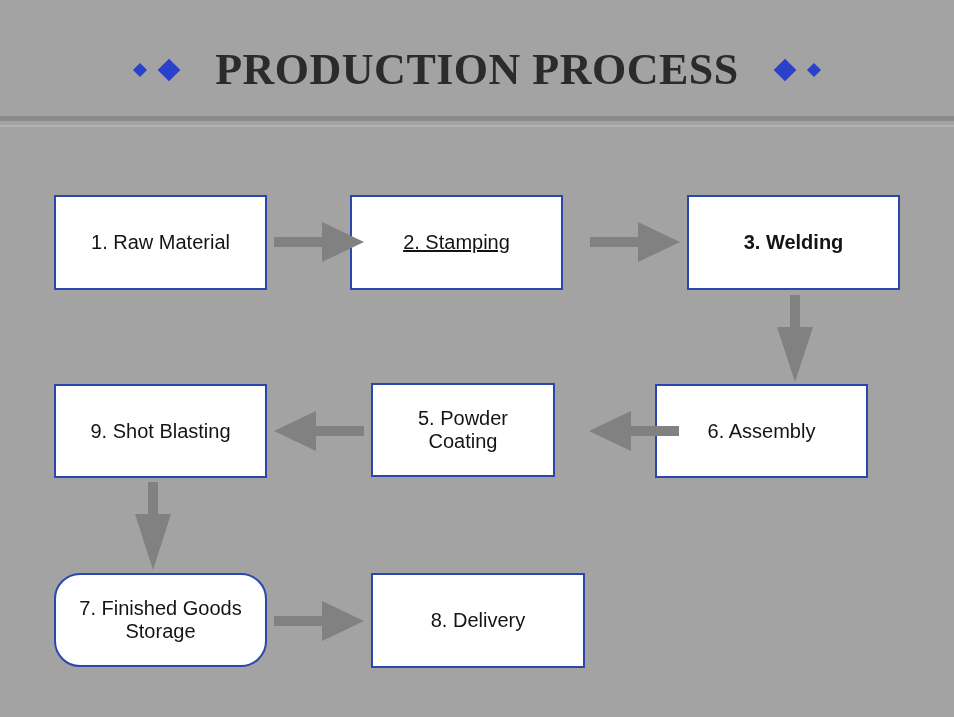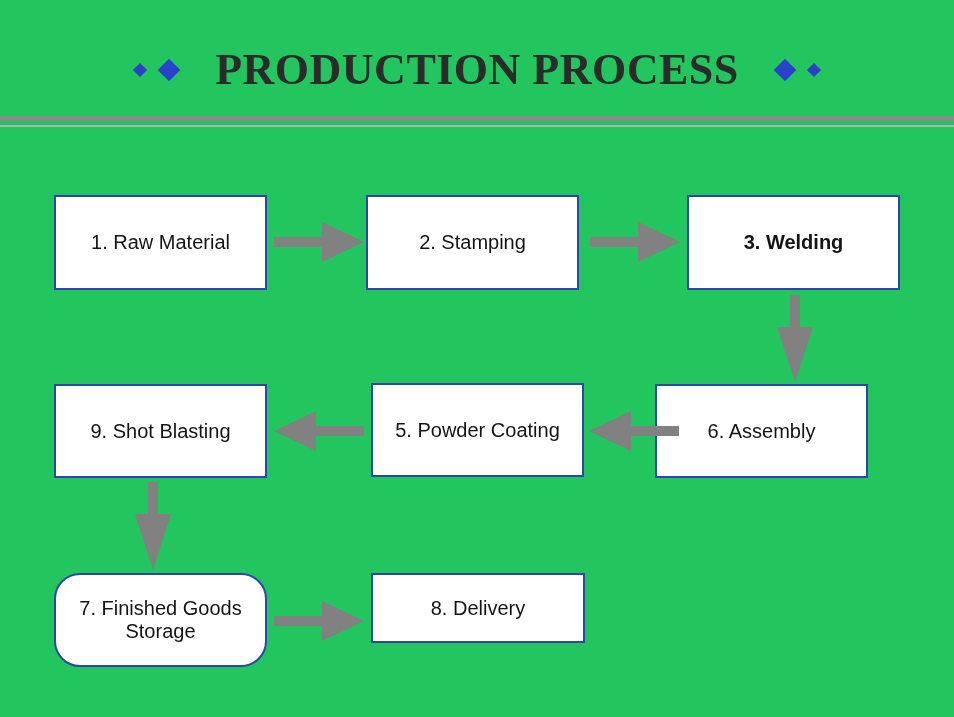--- a/index.html
+++ b/index.html
@@ -1,19 +1,19 @@
 <!DOCTYPE html>
 <html style="--accent-blue: #2b41cb; --box-border: #2c46ae; --arrow-gray: #818181;"><head>
 <meta charset="utf-8">
 <style>
   html,body{margin:0;padding:0;background:#fff;}
   .slide{
     position:relative;
     width:954px;height:717px;
-    background:#22c55e;
+    background:#a3a3a3;
     overflow:hidden;
     font-family:"Liberation Sans",sans-serif;
   }
 
   
   .header{
     position:absolute;top:22px;left:0;width:954px;height:95px;
     display:flex;align-items:center;justify-content:center;
   }
   .title{
@@ -46,27 +46,27 @@
     border:2px solid var(--box-border,#2c46ae);
     background:#ffffff;
     display:flex;align-items:center;justify-content:center;
     text-align:center;
     font-size:20px;
     line-height:1.14;
     color:#141414;
     padding:4px 10px;
   }
   #node-1{left:54px;top:195px;}
-  #node-2{left:366px;top:195px;}
+  #node-2{left:350px;top:195px;text-decoration:underline;}
   #node-3{left:687px;top:195px;font-weight:bold;}
   #node-4{left:54px;top:384px;width:213px;height:94px;}
-  #node-5{left:371px;top:383px;width:213px;height:94px;}
+  #node-5{left:371px;top:383px;width:184px;height:94px;}
   #node-6{left:655px;top:384px;width:213px;height:94px;}
   #node-7{left:54px;top:573px;width:213px;height:94px;border-radius:26px;}
-  #node-8{left:371px;top:573px;width:214px;height:70px;}
+  #node-8{left:371px;top:573px;width:214px;height:95px;}
 
   
   .arrow{position:absolute;color:var(--arrow-gray,#818181);}
   #arrow-1-2{left:274px;top:220px;}
   #arrow-2-3{left:590px;top:220px;}
   #arrow-3-6{left:773px;top:295px;}
   #arrow-6-5{left:589px;top:409px;}
   #arrow-5-4{left:274px;top:409px;}
   #arrow-4-7{left:131px;top:482px;}
   #arrow-7-8{left:274px;top:599px;}

